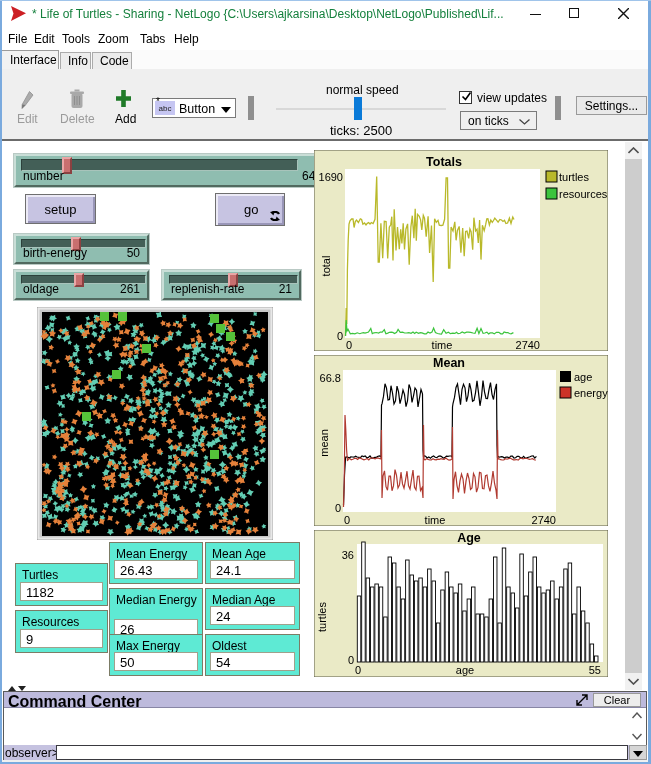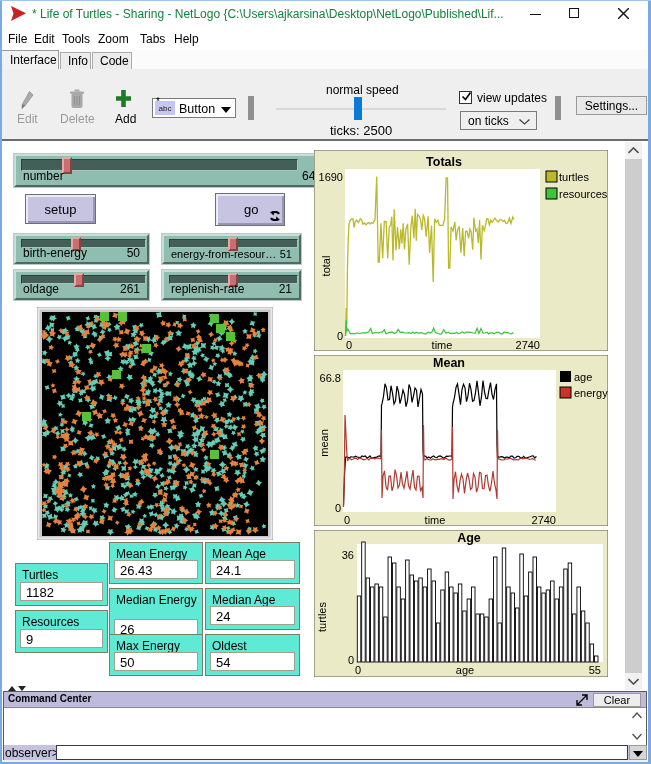--- a/index.html
+++ b/index.html
@@ -96,26 +96,20 @@
         <path d="M9 3 A4 3.2 0 0 0 2 2.2 M1 7 A4 3.2 0 0 0 8 7.8" fill="none" stroke="#000" stroke-width="2.2"></path>
         <path d="M0 1 L4.5 0 L3.5 4.5 Z" fill="#000"></path>
         <path d="M10 9 L5.5 10 L6.5 5.5 Z" fill="#000"></path>
       </svg>
 </div>
 <div class="slider" style="left:14px;top:234px;width:135px;height:30px">
 <div class="schan" style="left:5px;top:3px;width:125px;height:9px"></div>
 <div class="shandle" style="left:55px;top:1px;height:14px"></div>
 <span class="slab" style="left:7px;bottom:2px;font-size:12px">birth-energy</span>
 <span class="slab" style="right:7px;bottom:2px;font-size:12px">50</span>
-</div>
-<div class="slider" style="left:162px;top:234px;width:139px;height:30px">
-<div class="schan" style="left:5px;top:3px;width:129px;height:9px"></div>
-<div class="shandle" style="left:64px;top:1px;height:14px"></div>
-<span class="slab" style="left:7px;bottom:2px;font-size:11px">energy-from-resour…</span>
-<span class="slab" style="right:7px;bottom:2px;font-size:11px">51</span>
 </div>
 <div class="slider" style="left:14px;top:270px;width:135px;height:30px">
 <div class="schan" style="left:5px;top:3px;width:125px;height:9px"></div>
 <div class="shandle" style="left:58px;top:1px;height:14px"></div>
 <span class="slab" style="left:7px;bottom:2px;font-size:12px">oldage</span>
 <span class="slab" style="right:7px;bottom:2px;font-size:12px">261</span>
 </div>
 <div class="slider" style="left:162px;top:270px;width:139px;height:30px">
 <div class="schan" style="left:5px;top:3px;width:129px;height:9px"></div>
 <div class="shandle" style="left:64px;top:1px;height:14px"></div>
@@ -281,21 +275,21 @@
 <svg class="abs" style="left:3px;top:536px" width="11" height="7">
         <path d="M0.5 1 L5.5 6 L10.5 1" fill="none" stroke="#505050" stroke-width="1.6"></path>
       </svg>
 </div>
 <svg class="abs" style="left:8px;top:686px" width="20" height="6">
       <path d="M4 0 L8 5 L0 5 Z" fill="#222"></path>
       <path d="M10 0 L18 0 L14 5 Z" fill="#222"></path>
     </svg>
 <div class="abs" style="left:3px;top:691px;width:644px;height:69px;border:1px solid #5a5a5a;border-bottom:none">
 <div class="abs" style="left:0;top:0;width:642px;height:16px;background:#bdbadc;border-bottom:1px solid #8886a5">
-<span class="abs" style="left:4px;top:1px;font-size:10px;font-weight:bold;color:#000">Command Center</span>
+<span class="abs" style="left:4px;top:1px;font-size:16px;font-weight:bold;color:#000">Command Center</span>
 <svg class="abs" style="left:572px;top:2px" width="12" height="12">
           <path d="M1 11 L11 1 M1 6 L1 11 L6 11 M11 6 L11 1 L6 1" fill="none" stroke="#000" stroke-width="1.4"></path>
         </svg>
 <div class="abs" style="left:589px;top:1px;width:48px;height:14px;background:#ededed;border:1px solid #999;font-size:11px;color:#000;text-align:center">Clear</div>
 </div>
 <div class="abs" style="left:0;top:17px;width:642px;height:36px;background:#fff">
 <svg class="abs" style="left:628px;top:3px" width="10" height="7">
           <path d="M0.5 6 L5 1 L9.5 6" fill="none" stroke="#555" stroke-width="1.4"></path>
         </svg>
 <svg class="abs" style="left:628px;top:24px" width="10" height="7">

